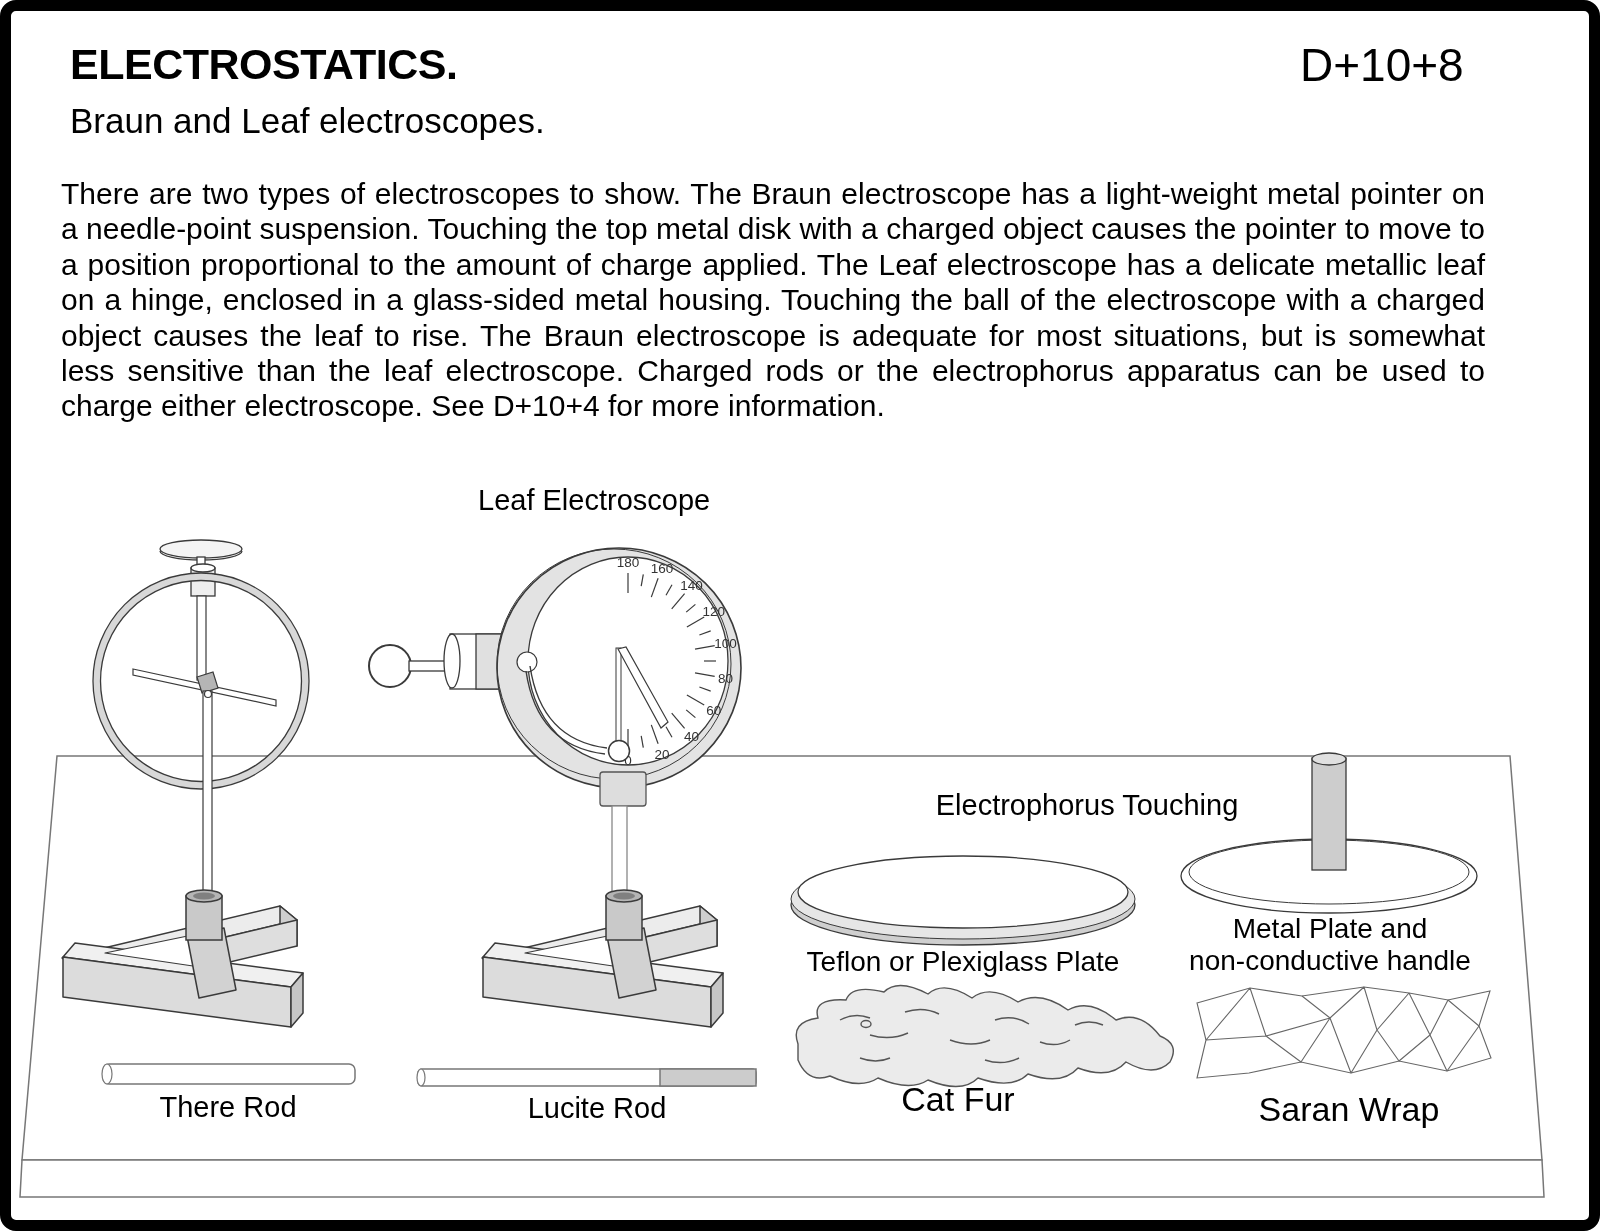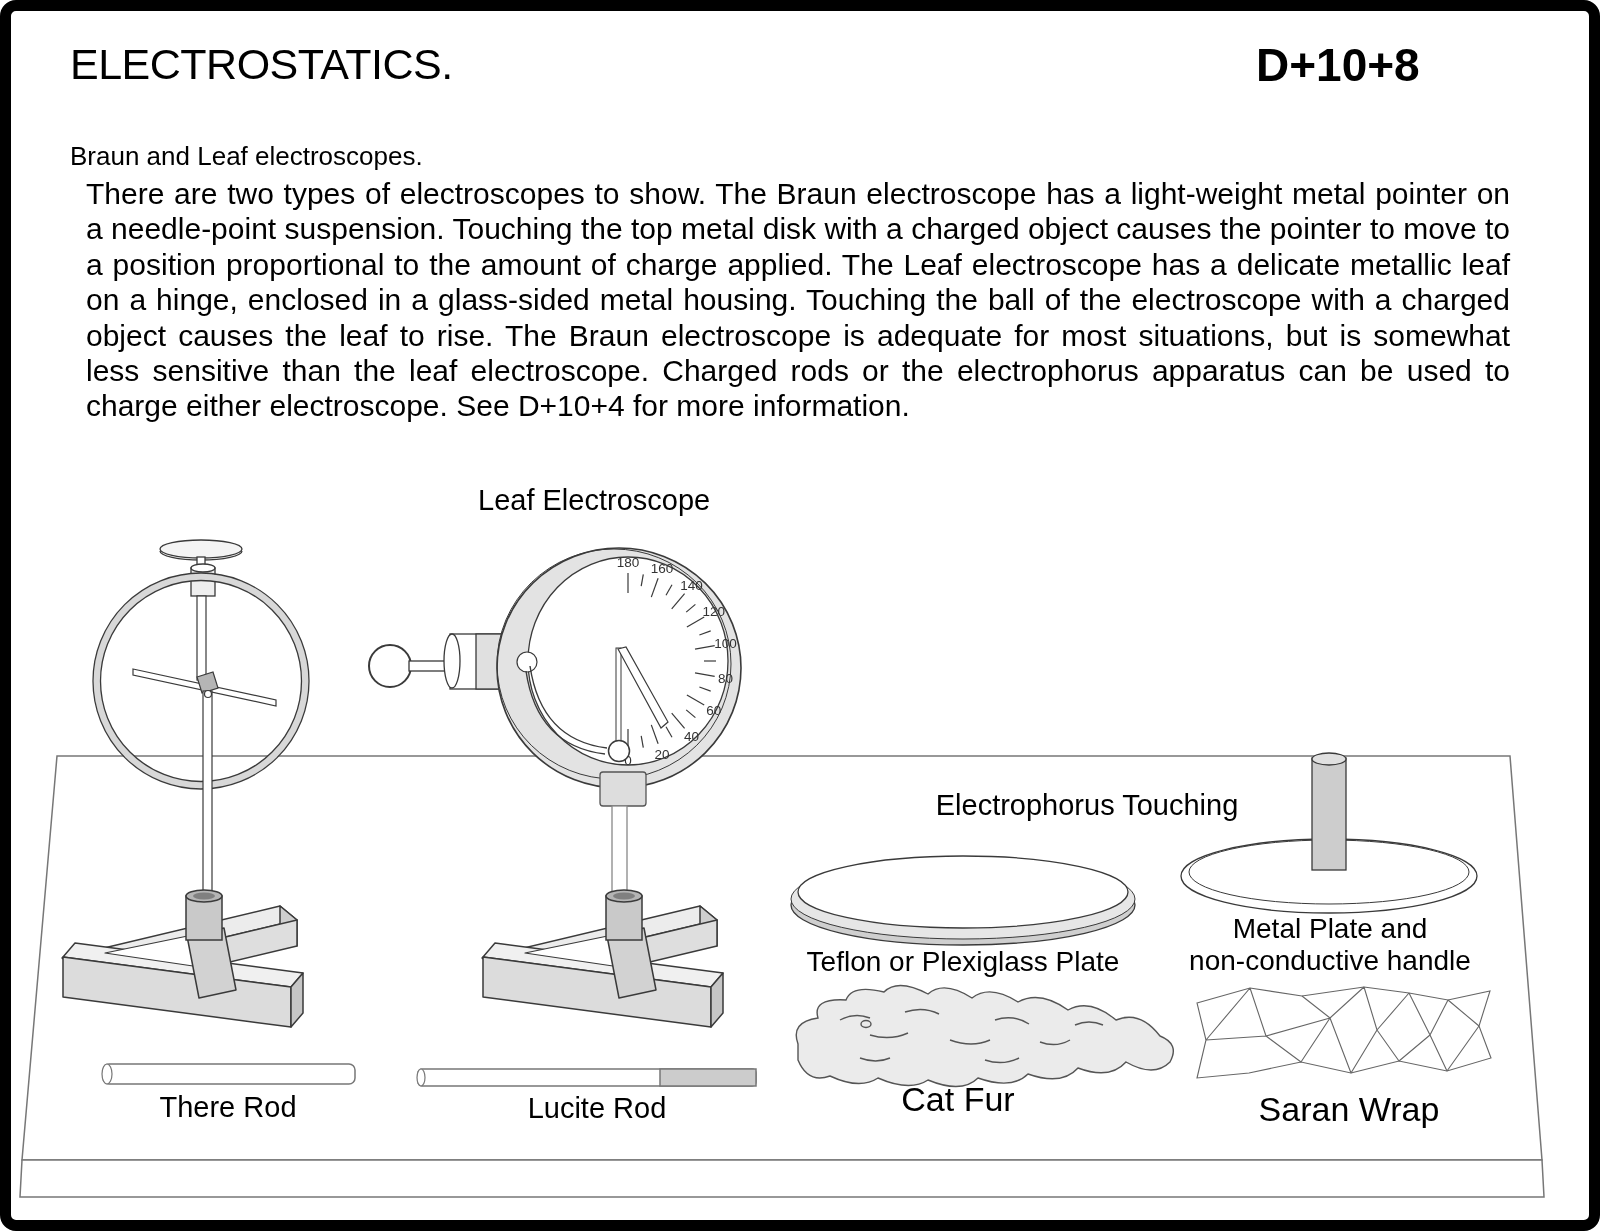--- a/index.html
+++ b/index.html
@@ -3,25 +3,25 @@
 <meta charset="utf-8">
 <style>
   html,body{margin:0;padding:0;background:#fff;}
   .page{
     position:relative; width:1600px; height:1231px; background:#ffffff;
     font-family:"Liberation Sans","DejaVu Sans",sans-serif; color:#000;
     overflow:hidden;
   }
   .frame{position:absolute; inset:0; border:11px solid #000; border-radius:16px; pointer-events:none; z-index:50;}
   .abs{position:absolute; white-space:nowrap;}
-  .title{left:70px; top:40px; font-size:43px; font-weight:normal; letter-spacing:-0.5px;}
-  .code{left:1256px; top:38px; font-size:46px; font-weight:bold;}
-  .subtitle{left:70px; top:101px; font-size:26px;margin-top:40px;}
+  .title{left:70px; top:40px; font-size:43px; font-weight:bold; letter-spacing:-0.5px;}
+  .code{left:1300px; top:38px; font-size:46px; font-weight:normal;}
+  .subtitle{left:70px; top:101px; font-size:35px;}
   .body-text{
-    position:absolute; left:86px; top:176px; width:1424px;
+    position:absolute; left:61px; top:176px; width:1424px;
     font-size:30px; line-height:35.4px; text-align:justify; white-space:normal;
   }
   .fig-label{font-size:29px;}
   .fig-label-sm{font-size:28px;}
   .fig-label-lg{font-size:34px;}
   .center{transform:translateX(-50%);}
   .center-text{text-align:center;}
   svg{position:absolute; left:0; top:0;}
   svg *{vector-effect:none;}
 </style>

